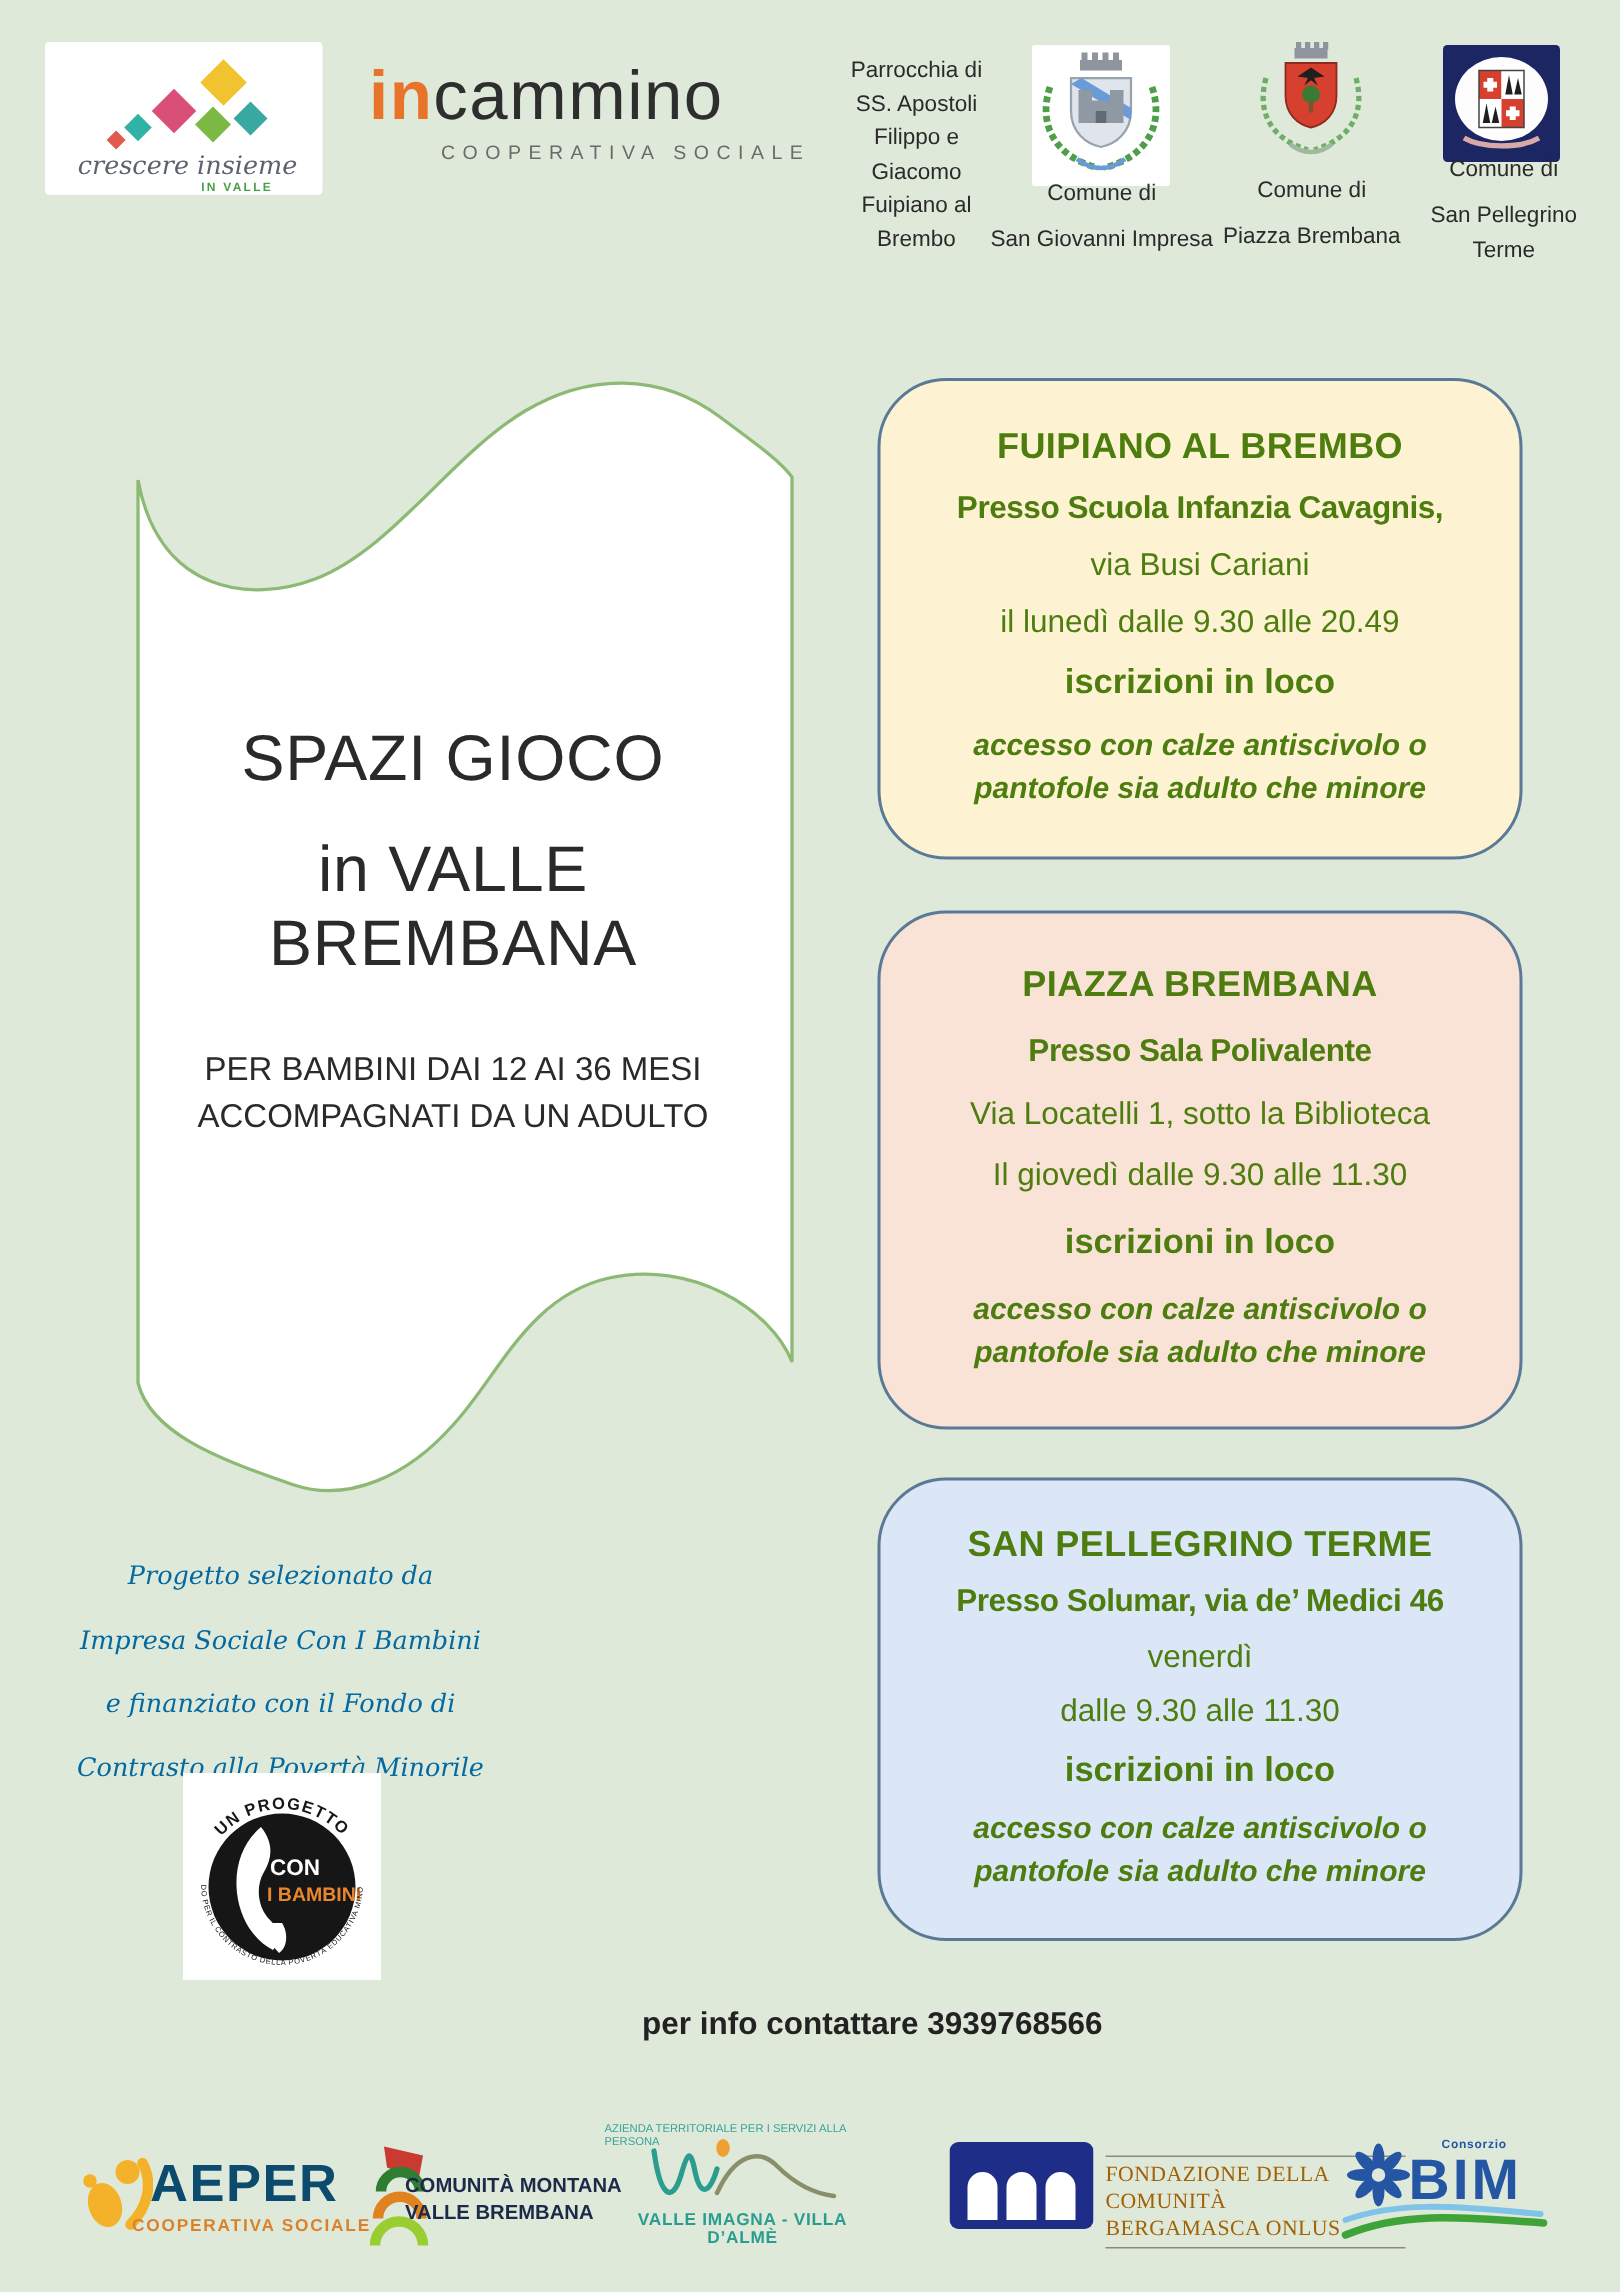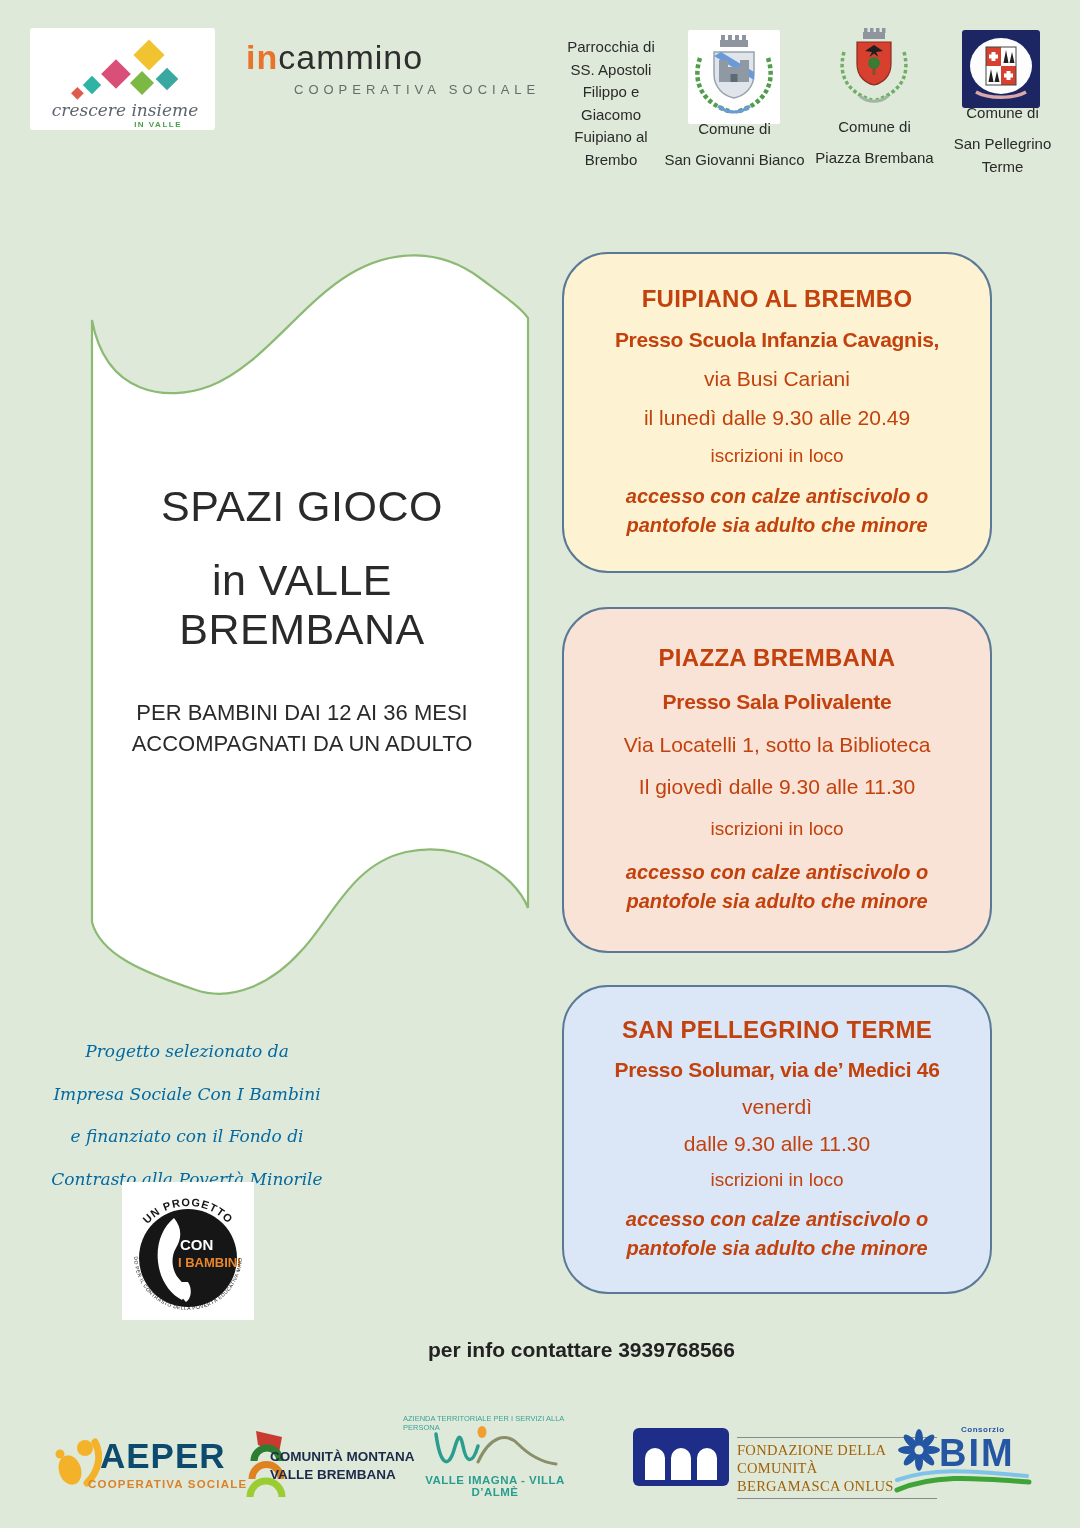--- a/index.html
+++ b/index.html
@@ -4,21 +4,21 @@
 <title>Spazi Gioco in Valle Brembana</title>
 <style>
   html,body{margin:0;padding:0;background:#dfe9d9;}
   .poster{position:relative;width:1080px;height:1528px;background:#dfe9d9;overflow:hidden;
           font-family:"Liberation Sans",sans-serif;color:#262626;}
   .abs{position:absolute;}
 
   
   .crescere-card{left:30px;top:28px;width:185px;height:102px;background:#fff;border-radius:3px;}
   .incammino{left:246px;top:40px;width:300px;text-align:left;}
-  .incammino-word{font-size:34px;letter-spacing:1px;line-height:1;}
+  .incammino-word{font-size:46px;letter-spacing:1px;line-height:1;}
   .incammino-in{color:#e8732a;font-weight:bold;}
   .incammino-rest{color:#2e2e2e;}
   .incammino-sub{margin-top:8px;padding-left:48px;font-size:13px;letter-spacing:5px;color:#6a6a6a;}
   .parrocchia{left:552px;top:36px;width:118px;font-size:15px;line-height:1.5;text-align:center;
               color:#2a2a2a;white-space:pre-line;}
   .comune-block{text-align:center;font-size:15px;color:#2a2a2a;}
   .comune-sgb{left:652px;top:120px;width:165px;}
   .comune-pb{left:812px;top:118px;width:125px;}
   .comune-spt{left:950px;top:104px;width:105px;}
   .comune-line2{margin-top:12px;white-space:pre-line;line-height:1.5;}
@@ -26,30 +26,30 @@
   
   .wave-svg{left:88px;top:250px;width:444px;height:748px;}
   .title-block{left:92px;top:250px;width:420px;height:748px;}
   .tb{position:absolute;left:0;width:100%;text-align:center;color:#2a2a2a;}
   .t1{top:232px;font-size:43px;letter-spacing:0.5px;}
   .t2{top:306px;font-size:43px;letter-spacing:0.5px;}
   .t3{top:378px;font-size:45px;}
   .tsub{top:448px;font-size:22px;line-height:1.4;white-space:pre-line;}
 
   
-  .card{position:absolute;left:562px;width:430px;border:2.5px solid #5a7996;border-radius:46px;
+  .card{position:absolute;left:585px;width:430px;border:2.5px solid #5a7996;border-radius:46px;
         box-sizing:border-box;display:flex;flex-direction:column;justify-content:space-evenly;
-        align-items:center;text-align:center;padding:16px 26px;color:#c2410c;}
+        align-items:center;text-align:center;padding:16px 26px;color:#4d7c0f;}
   .card-fuipiano{top:252px;height:321px;}
   .card-piazza{top:607px;height:346px;}
   .card-sanpellegrino{top:985px;height:309px;}
   .card-title{font-size:24px;font-weight:bold;letter-spacing:0.3px;}
   .card-venue{font-size:21px;font-weight:bold;letter-spacing:-0.3px;white-space:nowrap;}
   .card-line{font-size:21px;white-space:nowrap;}
-  .card-reg{font-size:19px;font-weight:normal;}
+  .card-reg{font-size:23px;font-weight:bold;}
   .card-note{font-size:20px;font-weight:bold;line-height:1.45;font-style:italic;}
 
   
   .project-note{left:37px;top:1030px;width:300px;text-align:center;
                 font-family:"DejaVu Serif",serif;font-style:italic;font-size:17px;
                 color:#0369a1;line-height:2.5;white-space:pre-line;}
   .cib-logo{left:122px;top:1182px;width:132px;height:138px;}
 
   
   .contact{left:428px;top:1338px;font-size:21px;font-weight:bold;color:#222;}
@@ -120,21 +120,21 @@
       <rect x="52" y="30" width="9" height="22"></rect>
       <rect x="38" y="37" width="16" height="15"></rect>
     </g>
     <rect x="42.5" y="44" width="7" height="8" fill="#5f6a75"></rect>
     <path d="M12 28 C4 52 14 74 44 82" stroke="#4f9f4a" stroke-width="4.5" fill="none" stroke-dasharray="4 2.5"></path>
     <path d="M80 28 C88 52 78 74 48 82" stroke="#4f9f4a" stroke-width="4.5" fill="none" stroke-dasharray="4 2.5"></path>
     <path d="M30 76 C40 84 52 84 62 76" stroke="#6a9bd8" stroke-width="3" fill="none"></path>
   </svg>
   <div class="abs comune-block comune-sgb">
     <div>Comune di</div>
-    <div class="comune-line2">San Giovanni Bianco</div>
+    <div class="comune-line2">San Giovanni Impresa</div>
   </div>
 
   <svg class="abs" style="left:832px;top:26px;" width="84" height="96" viewBox="0 0 84 96">
     <g fill="#8e959e">
       <rect x="32" y="2" width="3.5" height="5"></rect>
         <rect x="38" y="2" width="3.5" height="5"></rect>
       <rect x="44" y="2" width="3.5" height="5"></rect>
         <rect x="50" y="2" width="3.5" height="5"></rect>
       <rect x="31" y="6" width="22" height="7"></rect>
     </g>

